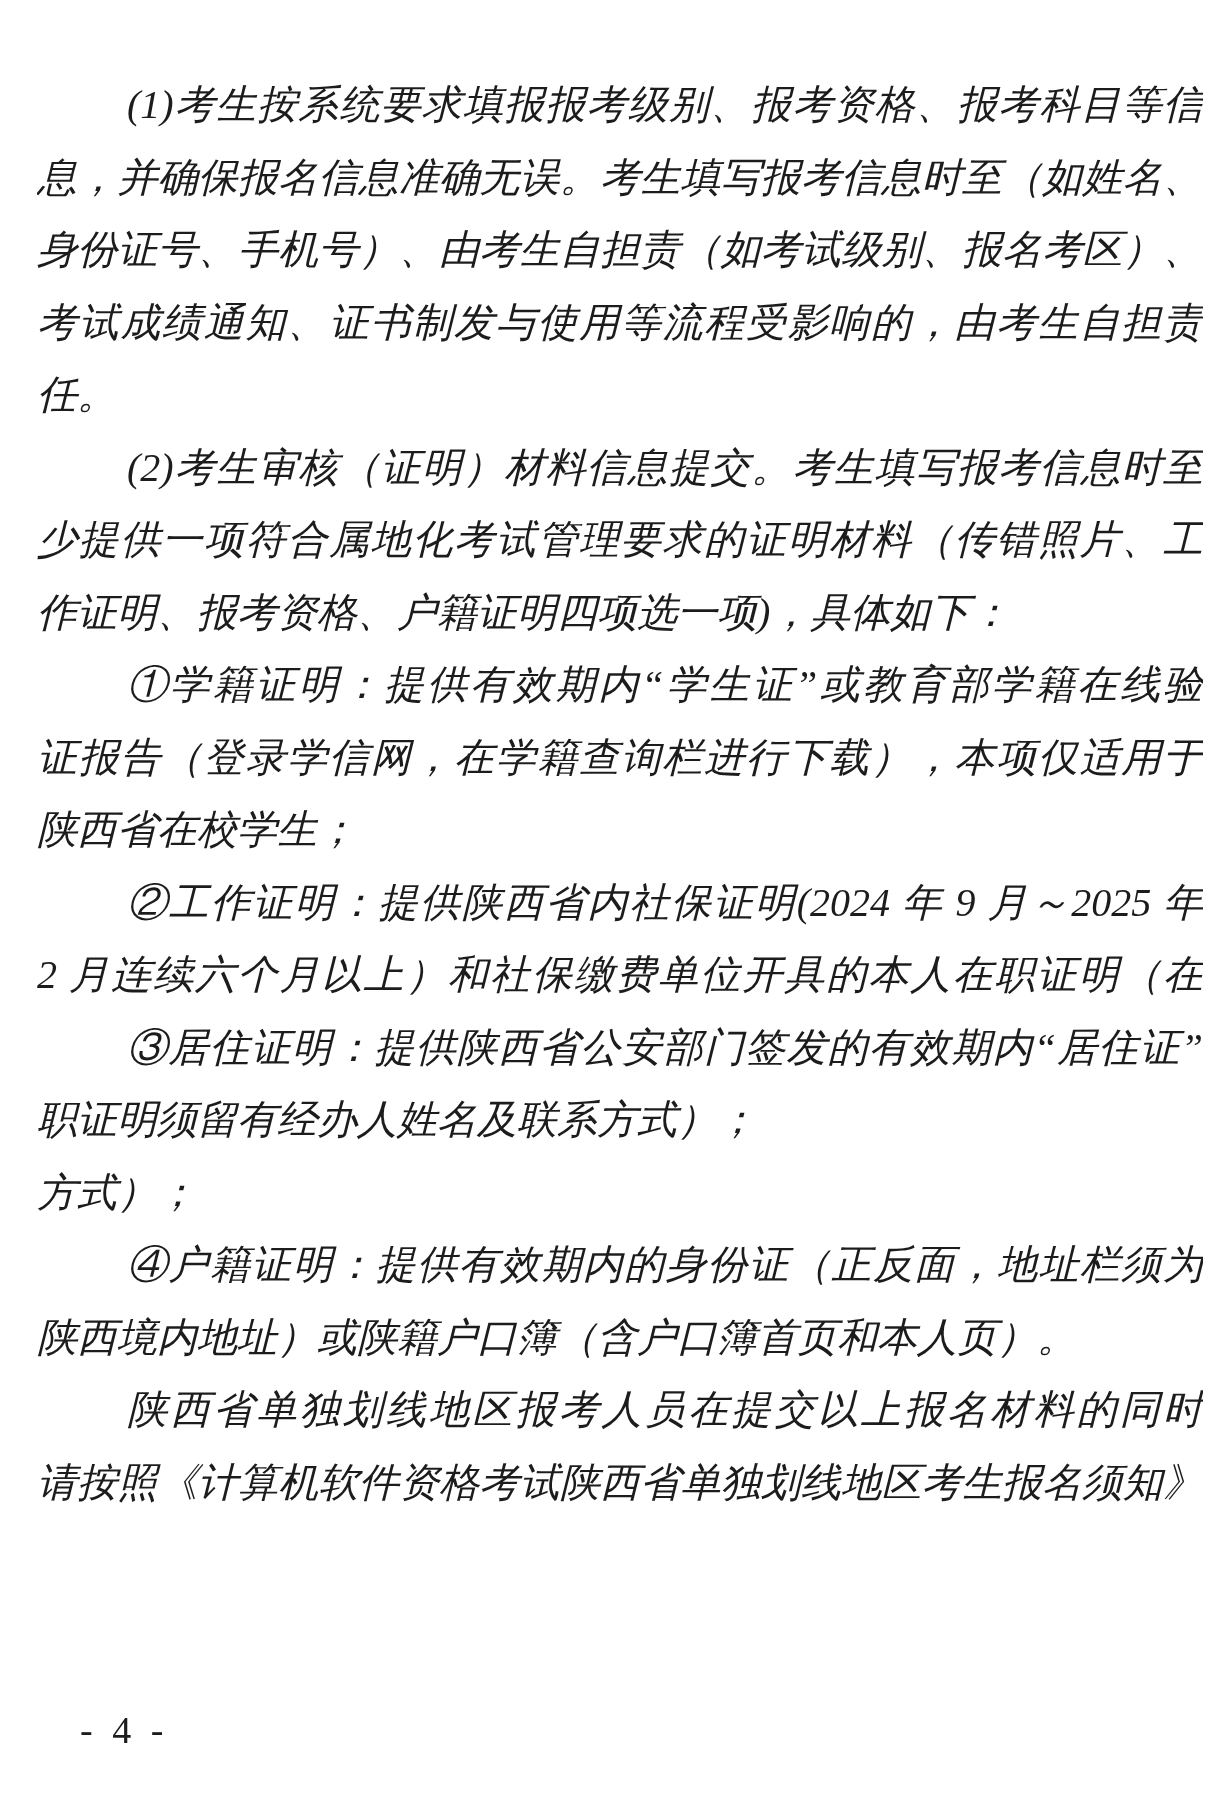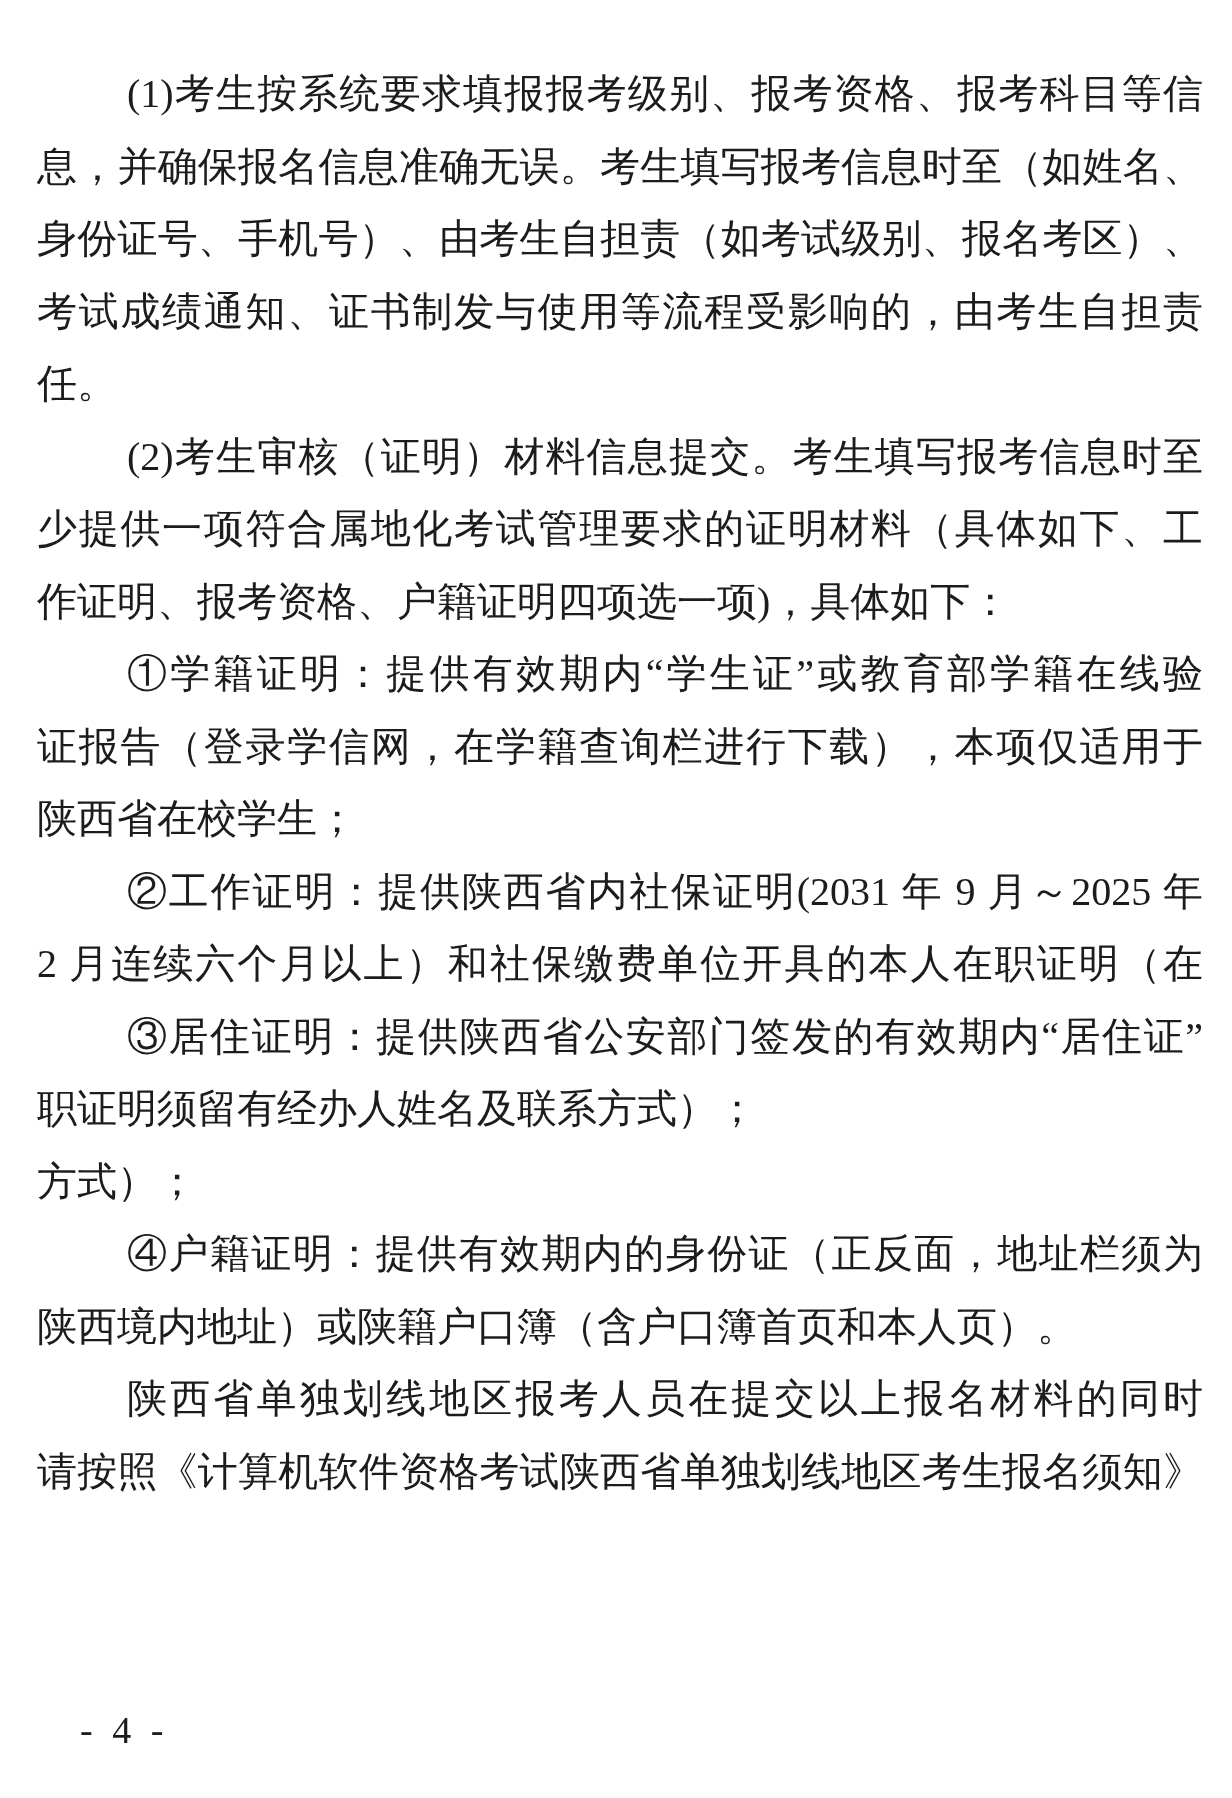--- a/index.html
+++ b/index.html
@@ -12,22 +12,23 @@
     width: 1232px;
     height: 1798px;
     background: #ffffff;
     overflow: hidden;
     font-family: "Liberation Serif", "DejaVu Serif", serif;
     color: #1c1c1c;
   }
   .text-block {
     position: absolute;
     left: 37px;
-    top: 58px;
+    top: 69px;
     width: 1166px;
+    font-style: italic;
   }
   .line {
     height: 72.5px;
     line-height: 72.5px;
     font-size: 40px;
     text-align: justify;
     text-justify: inter-character;
     text-align-last: justify;
     overflow: hidden;
   }
@@ -52,26 +53,26 @@
 <body>
 
 <div class="page">
   <div class="text-block">
     <div class="line indent">(1)考生按系统要求填报报考级别、报考资格、报考科目等信</div>
     <div class="line">息，并确保报名信息准确无误。考生填写报考信息时至（如姓名、</div>
     <div class="line">身份证号、手机号）、由考生自担责（如考试级别、报名考区）、</div>
     <div class="line">考试成绩通知、证书制发与使用等流程受影响的，由考生自担责</div>
     <div class="line end">任。</div>
     <div class="line indent">(2)考生审核（证明）材料信息提交。考生填写报考信息时至</div>
-    <div class="line">少提供一项符合属地化考试管理要求的证明材料（具体如下、工</div>
+    <div class="line">少提供一项符合属地化考试管理要求的证明材料（传错照片、工</div>
     <div class="line end">作证明、报考资格、户籍证明四项选一项)，具体如下：</div>
     <div class="line indent">①学籍证明：提供有效期内“学生证”或教育部学籍在线验</div>
     <div class="line">证报告（登录学信网，在学籍查询栏进行下载），本项仅适用于</div>
     <div class="line end">陕西省在校学生；</div>
-    <div class="line indent">②工作证明：提供陕西省内社保证明(2031 年 9 月～2025 年</div>
+    <div class="line indent">②工作证明：提供陕西省内社保证明(2024 年 9 月～2025 年</div>
     <div class="line">2 月连续六个月以上）和社保缴费单位开具的本人在职证明（在</div>
     <div class="line indent">③居住证明：提供陕西省公安部门签发的有效期内“居住证”</div>
     <div class="line end">职证明须留有经办人姓名及联系方式）；</div>
     <div class="line end">方式）；</div>
     <div class="line indent">④户籍证明：提供有效期内的身份证（正反面，地址栏须为</div>
     <div class="line end">陕西境内地址）或陕籍户口簿（含户口簿首页和本人页）。</div>
     <div class="line indent">陕西省单独划线地区报考人员在提交以上报名材料的同时</div>
     <div class="line">请按照《计算机软件资格考试陕西省单独划线地区考生报名须知》</div>
   </div>
   <div class="footer">- 4 -</div>

